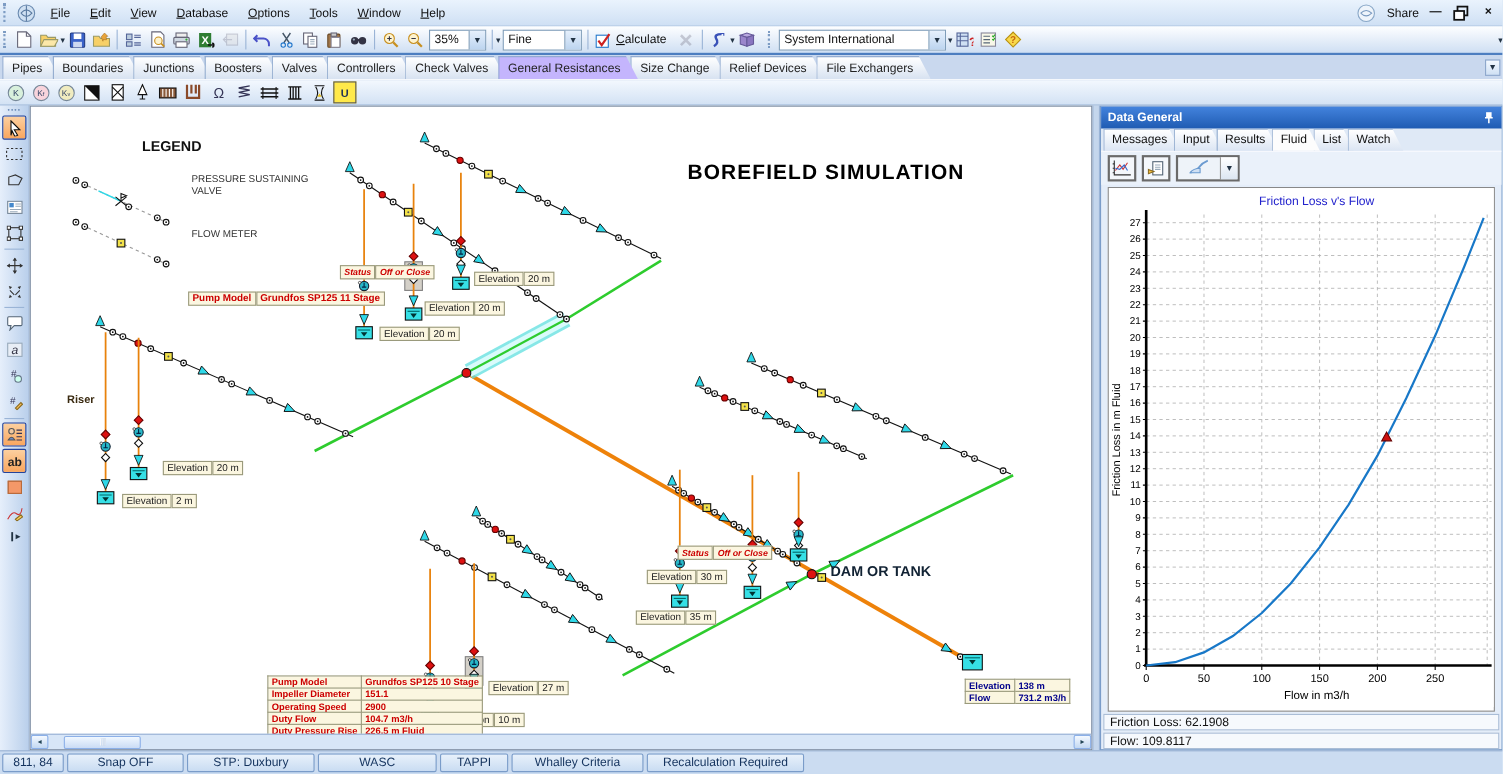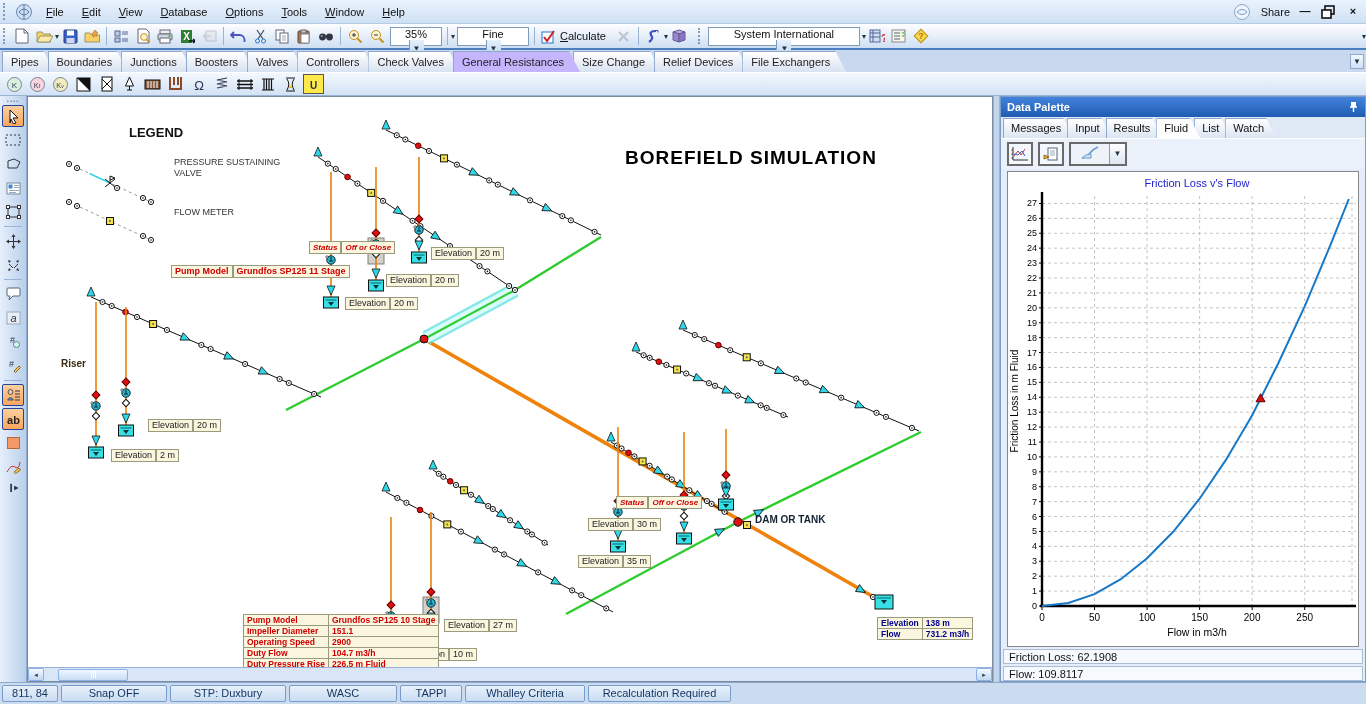--- a/index.html
+++ b/index.html
@@ -17,21 +17,21 @@
   .winbtn { width:18px; height:16px; text-align:center; line-height:14px; font-weight:bold; }
   
   .toolbar { height:26px; display:flex; align-items:center;
     background:linear-gradient(#fdfeff,#cfdff3); border-bottom:2px solid #4d7ec0; }
   .tbtn { width:22px; height:21px; display:flex; align-items:center; justify-content:center;
     border:1px solid transparent; border-radius:2px; }
   .tbtn.disabled { opacity:.4; }
   .tsep { width:1px; height:18px; background:#9ab4d6; margin:0 3px; }
   .caret { font-size:8px; color:#234; }
   .combo { display:flex; align-items:center; height:19px; background:#fff;
-    border:1px solid #7f9db9; margin:0 2px;flex-direction:column; }
+    border:1px solid #7f9db9; margin:0 2px; }
   .combo .cv { padding:0 4px; white-space:nowrap; }
   .combo .cb { width:15px; height:100%; background:linear-gradient(#e6f0fc,#bcd4ef);
     border-left:1px solid #7f9db9; text-align:center; line-height:17px; font-size:8px; color:#234; }
   .tlabel { padding:0 4px; display:inline-block; }
   .tlabel::first-letter { text-decoration:underline; }
   
   .tabbar { height:23px; background:#c9d8ee; display:flex; align-items:flex-end; padding-left:2px;
     border-bottom:1px solid #fff; position:relative; }
   .dtab { height:21px; padding:4px 16px 0 8px; margin-right:-7px;
     background:linear-gradient(#ffffff,#d7e2f1); color:#222;
@@ -61,21 +61,21 @@
   #canvas-labels { position:absolute; left:0; top:0; width:966px; height:572px; pointer-events:none; }
   .lbl { position:absolute; display:flex; font-size:9px; line-height:11px; }
   .lbl .c { background:#fbf6e0; border:1px solid #9a9a7c; padding:0 3px; white-space:nowrap; }
   .lbl.status .c { color:#c00; font-weight:bold; font-style:italic; font-size:8px; }
   .lbl.pump .c { color:#c00; font-weight:bold; }
   .lbl.elev .c { color:#222; }
   .lbl.title { font-size:19px; font-weight:bold; letter-spacing:1px; color:#000; }
   .lbl.legend-title { font-size:13px; font-weight:bold; }
   .lbl.legend-item { font-size:9px; color:#333; width:118px; white-space:normal; display:block; }
   .lbl.plain-bold { font-size:10px; font-weight:bold; color:#3a2a10; }
-  .lbl.tiny { font-size:10px; font-weight:bold; color:#123; }
+  .lbl.tiny { font-size:13px; font-weight:bold; color:#123; }
   .ctable { position:absolute; font-size:8.5px; line-height:10px; border-collapse:collapse; }
   .ctable td { background:#fbf6e0; border:1px solid #9a9a7c; padding:0 3px; white-space:nowrap; }
   .ctable.red td { color:#c00; font-weight:bold; }
   .ctable.navy td { color:#00008b; font-weight:bold; }
   .hscroll { position:absolute; left:0; bottom:0; width:964px; height:14px;
     background:#d8e6f7; border-top:1px solid #98b1d4; display:flex; align-items:center; }
   .sbtn { width:16px; height:13px; background:linear-gradient(#f4f9ff,#c3d8f2);
     border:1px solid #8cb0e8; border-radius:2px; font-size:7px; text-align:center; line-height:12px; color:#245; }
   .sthumb { width:70px; height:12px; margin-left:14px; background:linear-gradient(#f0f7ff,#cadcf5);
     border:1px solid #8cb0e8; border-radius:2px; display:flex; align-items:center; justify-content:center; gap:1px; }
@@ -997,21 +997,21 @@
         </span>
       <span class="strack"></span>
       <span class="sbtn">▸</span>
     </div>
   </div>
 
   <div class="splitter"></div>
 
   <div class="palette">
     <div class="ptitle">
-      <span>Data Palette</span>
+      <span>Data General</span>
       <svg class="pin" width="11" height="12" viewBox="0 0 11 12">
         <rect x="3" y="1" width="5" height="5" fill="#fff"></rect>
           <path d="M2 6 h7 M5.5 6 v5" stroke="#fff" stroke-width="1.4"></path>
       </svg>
     </div>
     <div class="ptabs" id="palette-tabs">
         <span class="ptab">Messages</span>
         <span class="ptab">Input</span>
         <span class="ptab">Results</span>
         <span class="ptab active">Fluid</span>

